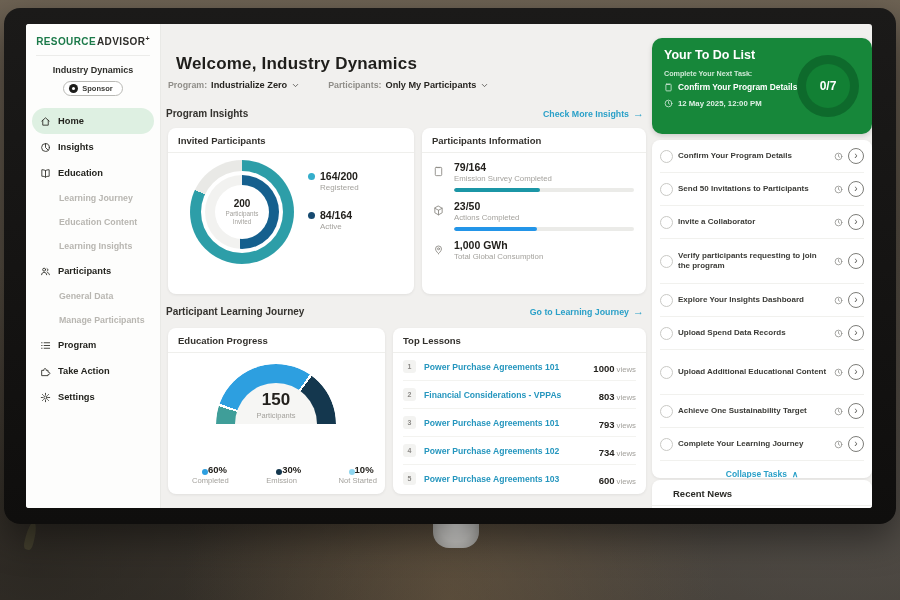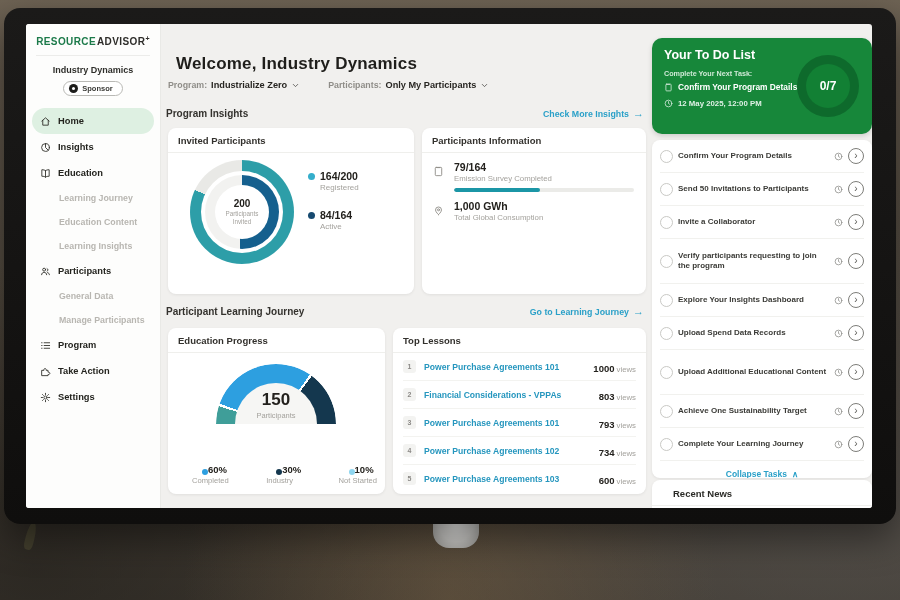--- a/index.html
+++ b/index.html
@@ -313,20 +313,33 @@
             <div class="s-body">
               <b>79/164</b>
               <span class="s-lab">Emission Survey Completed</span>
               <div class="bar">
                   <i style="background: rgb(27, 150, 166); width: 48%;"></i>
                 </div>
             </div>
           </div>
           <div class="stat">
             <span class="s-ico"><svg viewBox="0 0 24 24">
+                  <path d="M12 2.5l8 4.5v10l-8 4.5-8-4.5V7z"></path>
+                  <path d="M4 7l8 4.5L20 7M12 11.5v10"></path>
+                </svg></span>
+            <div class="s-body">
+              <b>23/50</b>
+              <span class="s-lab">Actions Completed</span>
+              <div class="bar">
+                  <i style="background: rgb(35, 149, 232); width: 46%;"></i>
+                </div>
+            </div>
+          </div>
+          <div class="stat">
+            <span class="s-ico"><svg viewBox="0 0 24 24">
                   <path d="M12 21s-6.5-5.6-6.5-10.2A6.5 6.5 0 0 1 18.5 10.8C18.5 15.4 12 21 12 21z"></path>
                   <circle cx="12" cy="10.5" r="2.2"></circle>
                 </svg></span>
             <div class="s-body">
               <b>1,000 GWh</b>
               <span class="s-lab">Total Global Consumption</span>
             </div>
           </div>
         </section>
 
@@ -353,21 +366,21 @@
                   <i class="dot" style="background: rgb(45, 159, 224);"></i>
                   <b>60%</b>
                 </span>
               <span class="g-lab">Completed</span>
             </div>
             <div class="g-item">
               <span class="g-line">
                   <i class="dot" style="background: rgb(20, 55, 78);"></i>
                   <b>30%</b>
                 </span>
-              <span class="g-lab">Industry</span>
+              <span class="g-lab">Emission</span>
             </div>
             <div class="g-item">
               <span class="g-line">
                   <i class="dot" style="background: rgb(143, 214, 240);"></i>
                   <b>10%</b>
                 </span>
               <span class="g-lab">Not Started</span>
             </div>
           </div>
         </section>

